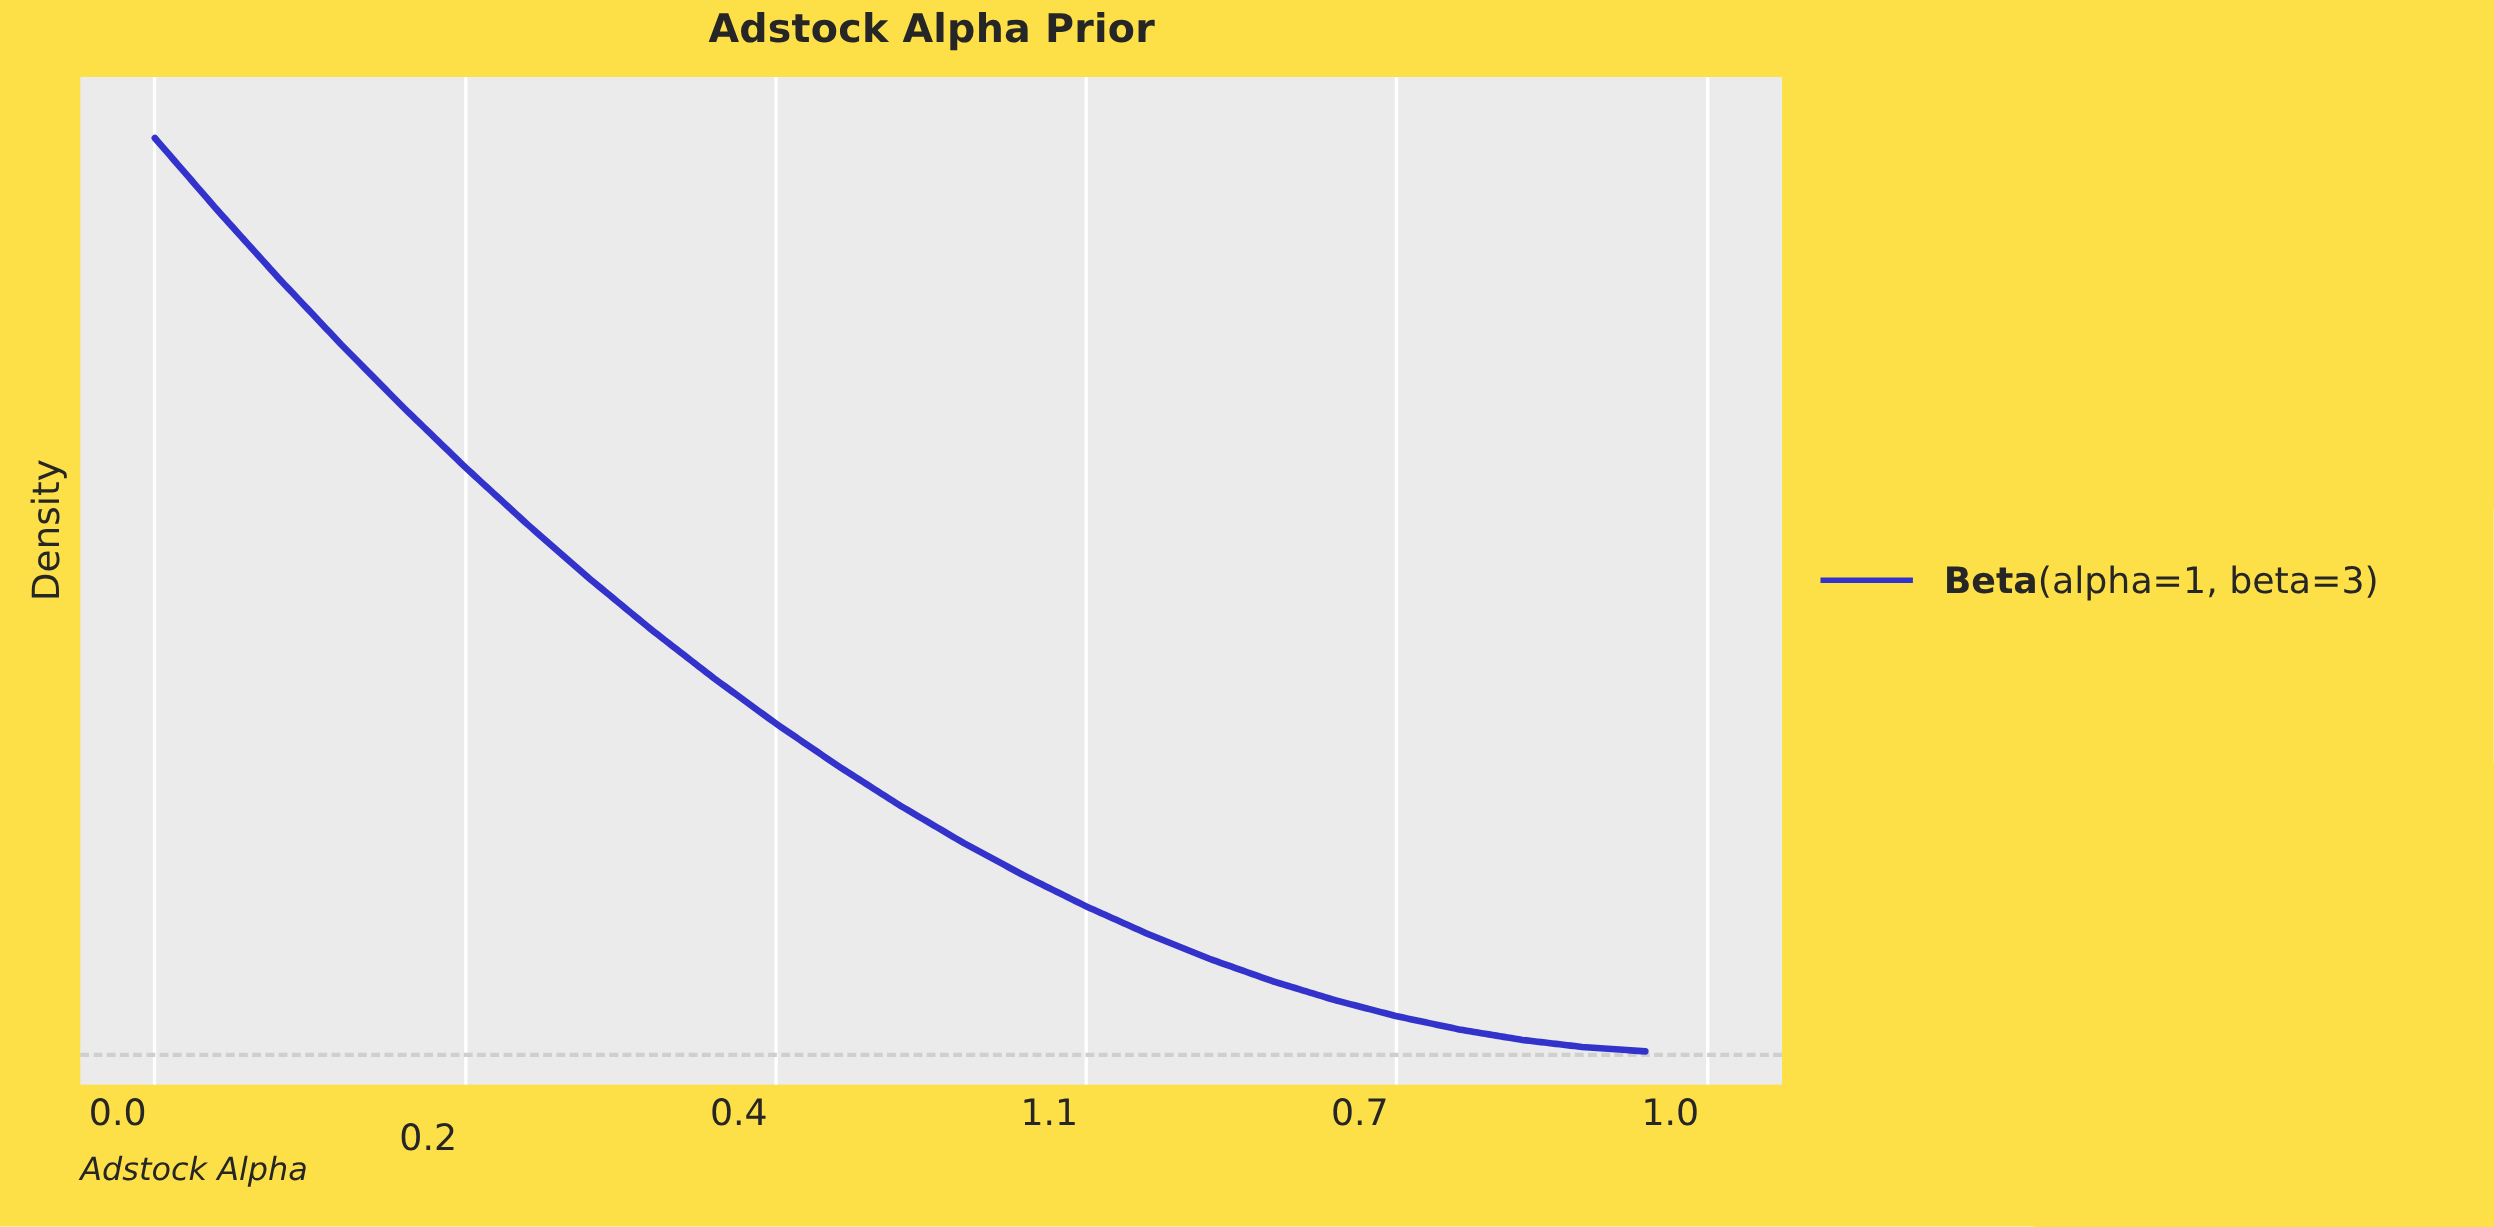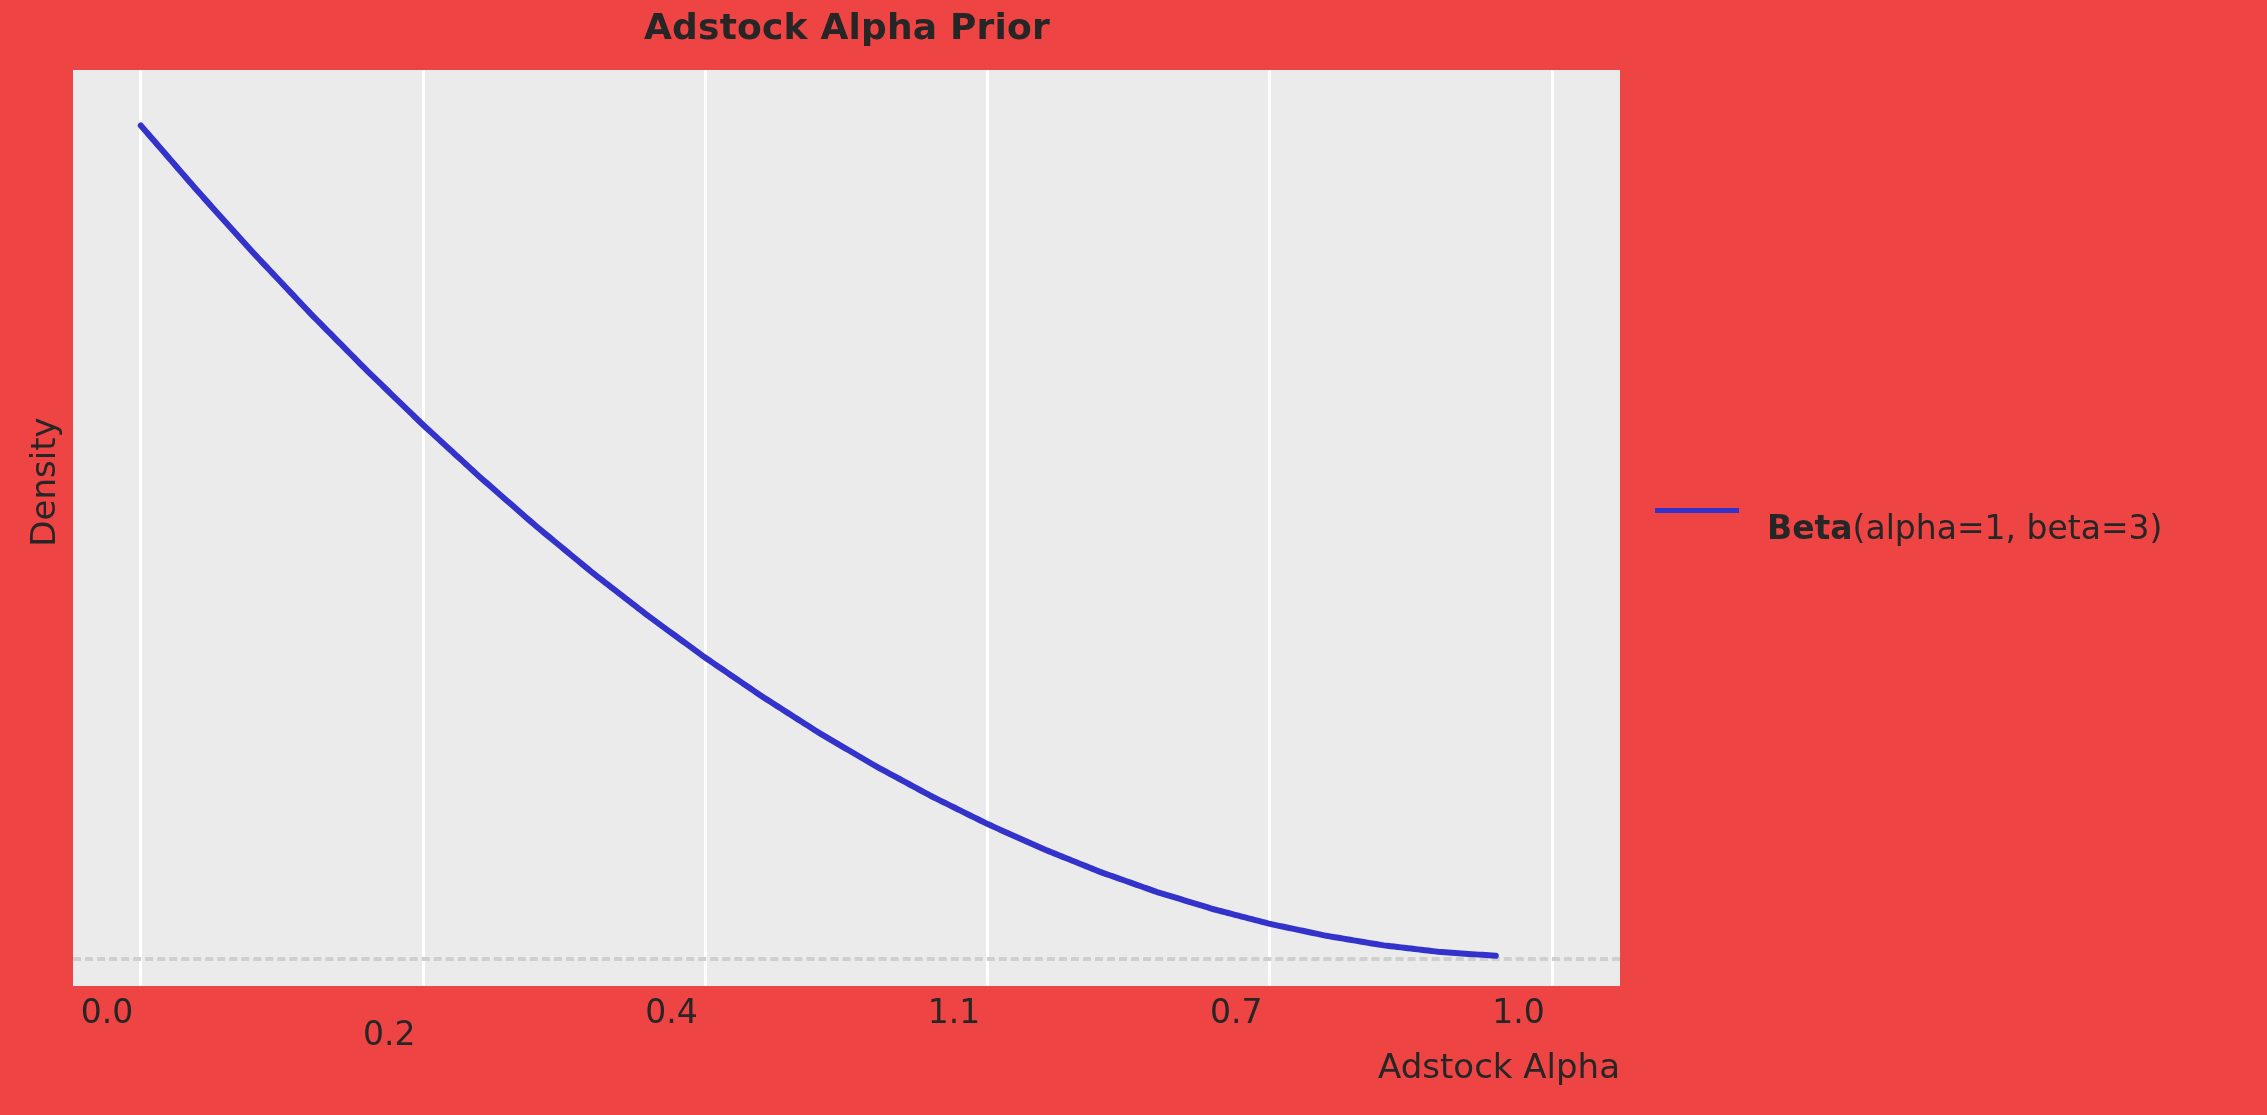--- a/index.html
+++ b/index.html
@@ -10,21 +10,21 @@
   body {
     width: 2267px;
     height: 1115px;
     font-family: "DejaVu Sans", sans-serif;
     overflow: hidden;
   }
   #figure {
     position: relative;
     width: 2267px;
     height: 1115px;
-    background: #ef4444;
+    background: #fde047;
   }
 
   
   #chart-title {
     position: absolute;
     left: 0;
     top: 6px;
     width: 1694px;
     text-align: center;
     font-size: 36px;
@@ -75,43 +75,44 @@
     font-size: 33px;
     color: #262626;
   }
 
   
   #xaxis-label {
     position: absolute;
     left: 73px;
     top: 1046px;
     width: 1547px;
-    text-align: right;
-    font-size: 34px;
+    text-align: left;
+    font-size: 29px;
     color: #262626;
+    font-style: italic;
   }
   #yaxis-label {
     position: absolute;
     left: -82px;
     top: 462px;
     width: 250px;
     text-align: center;
     font-size: 34px;
     color: #262626;
     transform: rotate(-90deg);
     transform-origin: center center;
   }
 
   
   #legend {
     position: absolute;
     left: 1655px;
     top: 508px;
     display: flex;
-    align-items: flex-start;
+    align-items: center;
     white-space: nowrap;
   }
   #legend-swatch {
     width: 84px;
     height: 5px;
     background: #3333cc;
     margin-right: 28px;
     flex: none;
   }
   #legend-text {

